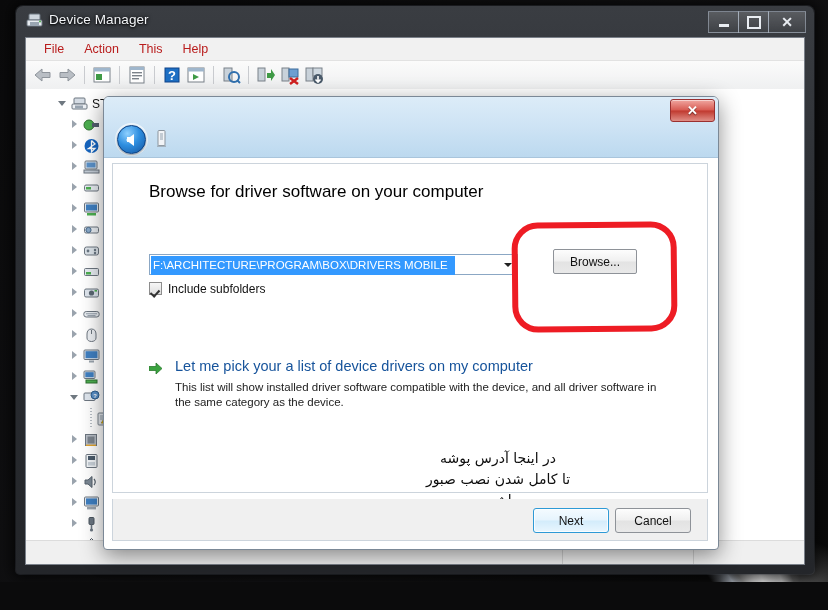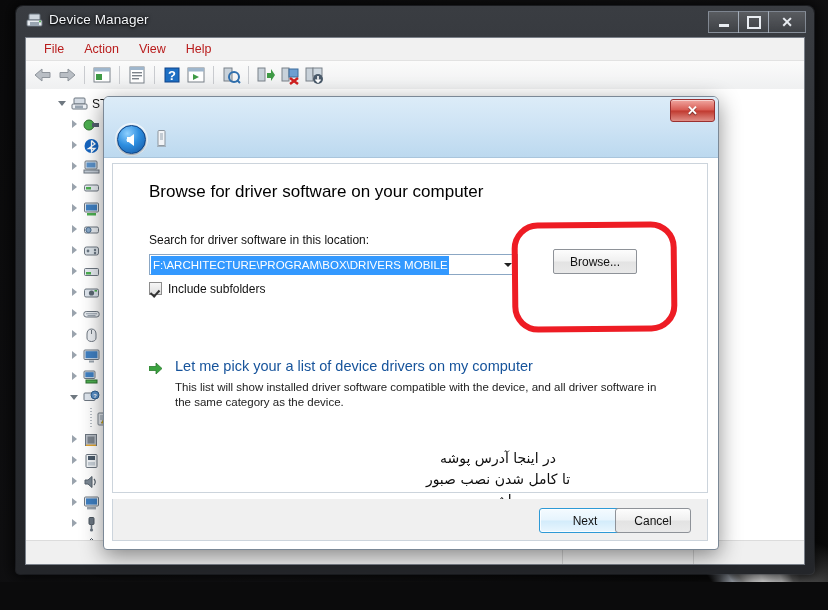--- a/index.html
+++ b/index.html
@@ -100,21 +100,21 @@
   .wiz-head-ico{position:absolute;left:51px;top:33px;width:13px;height:17px;}
   .wiz-head-title{position:absolute;left:72px;top:34px;font-size:12.5px;color:#14314f;}
 
   .wiz-body{position:absolute;left:8px;top:66px;width:596px;height:330px;
     background:#fff;border:1px solid #ccd4dc;box-sizing:border-box;}
   .wiz-h1{position:absolute;left:36px;top:18px;font-size:17px;color:#000000;}
   .lbl-search{position:absolute;left:36px;top:69px;font-size:12px;color:#111;}
   .combo{position:absolute;left:36px;top:90px;width:369px;height:21px;
     border:1px solid #8ba7c4;background:#fff;box-sizing:border-box;}
   .combo-text{position:absolute;left:1px;top:1px;height:19px;line-height:19px;
-    background:#3399ff;color:#fff;font-size:11.5px;padding:0 1px 0 2px;white-space:nowrap;}
+    background:#3399ff;color:#fff;font-size:11.5px;padding:0 7px 0 2px;white-space:nowrap;}
   .combo-arrow{position:absolute;right:5px;top:8px;width:0;height:0;
     border-left:4px solid transparent;border-right:4px solid transparent;border-top:4px solid #222;}
   .chk-wrap{position:absolute;left:36px;top:118px;display:flex;align-items:flex-start;}
   .chk{width:13px;height:13px;border:1px solid #8d8d8d;background:linear-gradient(180deg,#f7f7f7,#dfdfdf);
     box-sizing:border-box;position:relative;margin-right:6px;}
   .chk:after{content:"";position:absolute;left:2px;top:5px;width:4px;height:7px;
     border:solid #333;border-width:0 2px 2px 0;transform:rotate(42deg);}
   .chk-label{font-size:12px;color:#111;}
   .browse-btn{position:absolute;left:440px;top:85px;width:82px;height:23px;
     border:1px solid #8e9298;border-radius:2px;
@@ -127,23 +127,23 @@
 
   .pick{position:absolute;left:36px;top:194px;width:530px;}
   .pick-arrow{position:absolute;left:0;top:4px;width:14px;height:13px;}
   .pick-title{position:absolute;left:26px;top:0;font-size:14.5px;color:#16539b;}
   .pick-desc{position:absolute;left:26px;top:22px;width:496px;font-size:11.5px;color:#222;line-height:15px;}
 
   .wiz-foot{position:absolute;left:8px;bottom:8px;width:596px;height:42px;
     background:#f0f0f0;border:1px solid #ccd4dc;border-top:none;box-sizing:border-box;}
   .btn{position:absolute;top:9px;height:23px;width:74px;border-radius:3px;font-size:12px;color:#111;
     display:flex;align-items:center;justify-content:center;}
-  .btn.next{right:84px;border:1px solid #2e9ad6;
+  .btn.next{right:98px;border:1px solid #2e9ad6;
     background:linear-gradient(180deg,#f4fbff 0%,#e6f4fd 48%,#d3ecfb 52%,#e9f6fe 100%);
-    box-shadow:0 0 0 1px rgba(255,255,255,.8) inset;padding-left:8px;}
+    box-shadow:0 0 0 1px rgba(255,255,255,.8) inset;}
   .btn.cancel{right:16px;border:1px solid #8e9298;
     background:linear-gradient(180deg,#fdfdfd 0%,#f0f0f0 48%,#e3e3e3 52%,#e9e9e9 100%);}
 
   
   .annot{position:absolute;left:512px;top:222px;width:153px;height:98px;
     border:6px solid #ee1c24;border-radius:26px;pointer-events:none;
     transform:rotate(-.6deg);}
 </style>
 </head>
 <body>
@@ -174,21 +174,21 @@
           <span class="close-glyph">✕</span>
         </div>
       </div>
     </div>
 
     <div class="dm-client">
 
       <div class="dm-menubar">
         <div class="dm-menu">File</div>
         <div class="dm-menu">Action</div>
-        <div class="dm-menu">View</div>
+        <div class="dm-menu">This</div>
         <div class="dm-menu">Help</div>
       </div>
 
       <div class="dm-toolbar">
         <span class="tb-ico">
           <svg viewBox="0 0 22 22">
               <path d="M10 5 L3 11 L10 17 L10 13.5 L18 13.5 L18 8.5 L10 8.5 Z" fill="#b9bec4" stroke="#8e949b"></path>
             </svg>
         </span>
         <span class="tb-ico">
@@ -483,21 +483,20 @@
       <svg class="wiz-head-ico" viewBox="0 0 13 17">
         <rect x="3" y="0.5" width="7" height="15" rx="1" fill="#f2f4f7" stroke="#8b949d"></rect>
         <rect x="5" y="3" width="3" height="7" fill="#c3cbd3"></rect>
         <rect x="2" y="15.5" width="9" height="1.2" fill="#97a0a8"></rect>
       </svg>
     </div>
 
     <div class="wiz-body">
       <div class="wiz-h1">Browse for driver software on your computer</div>
 
-      <div class="lbl-search">Search for driver software in this location:</div>
 
       <div class="combo">
         <span class="combo-text" title="Search for driver software in this location">F:\ARCHITECTURE\PROGRAM\BOX\DRIVERS MOBILE</span>
         <span class="combo-arrow"></span>
       </div>
 
       <div class="browse-btn">
         <span>Browse...</span>
       </div>
 

